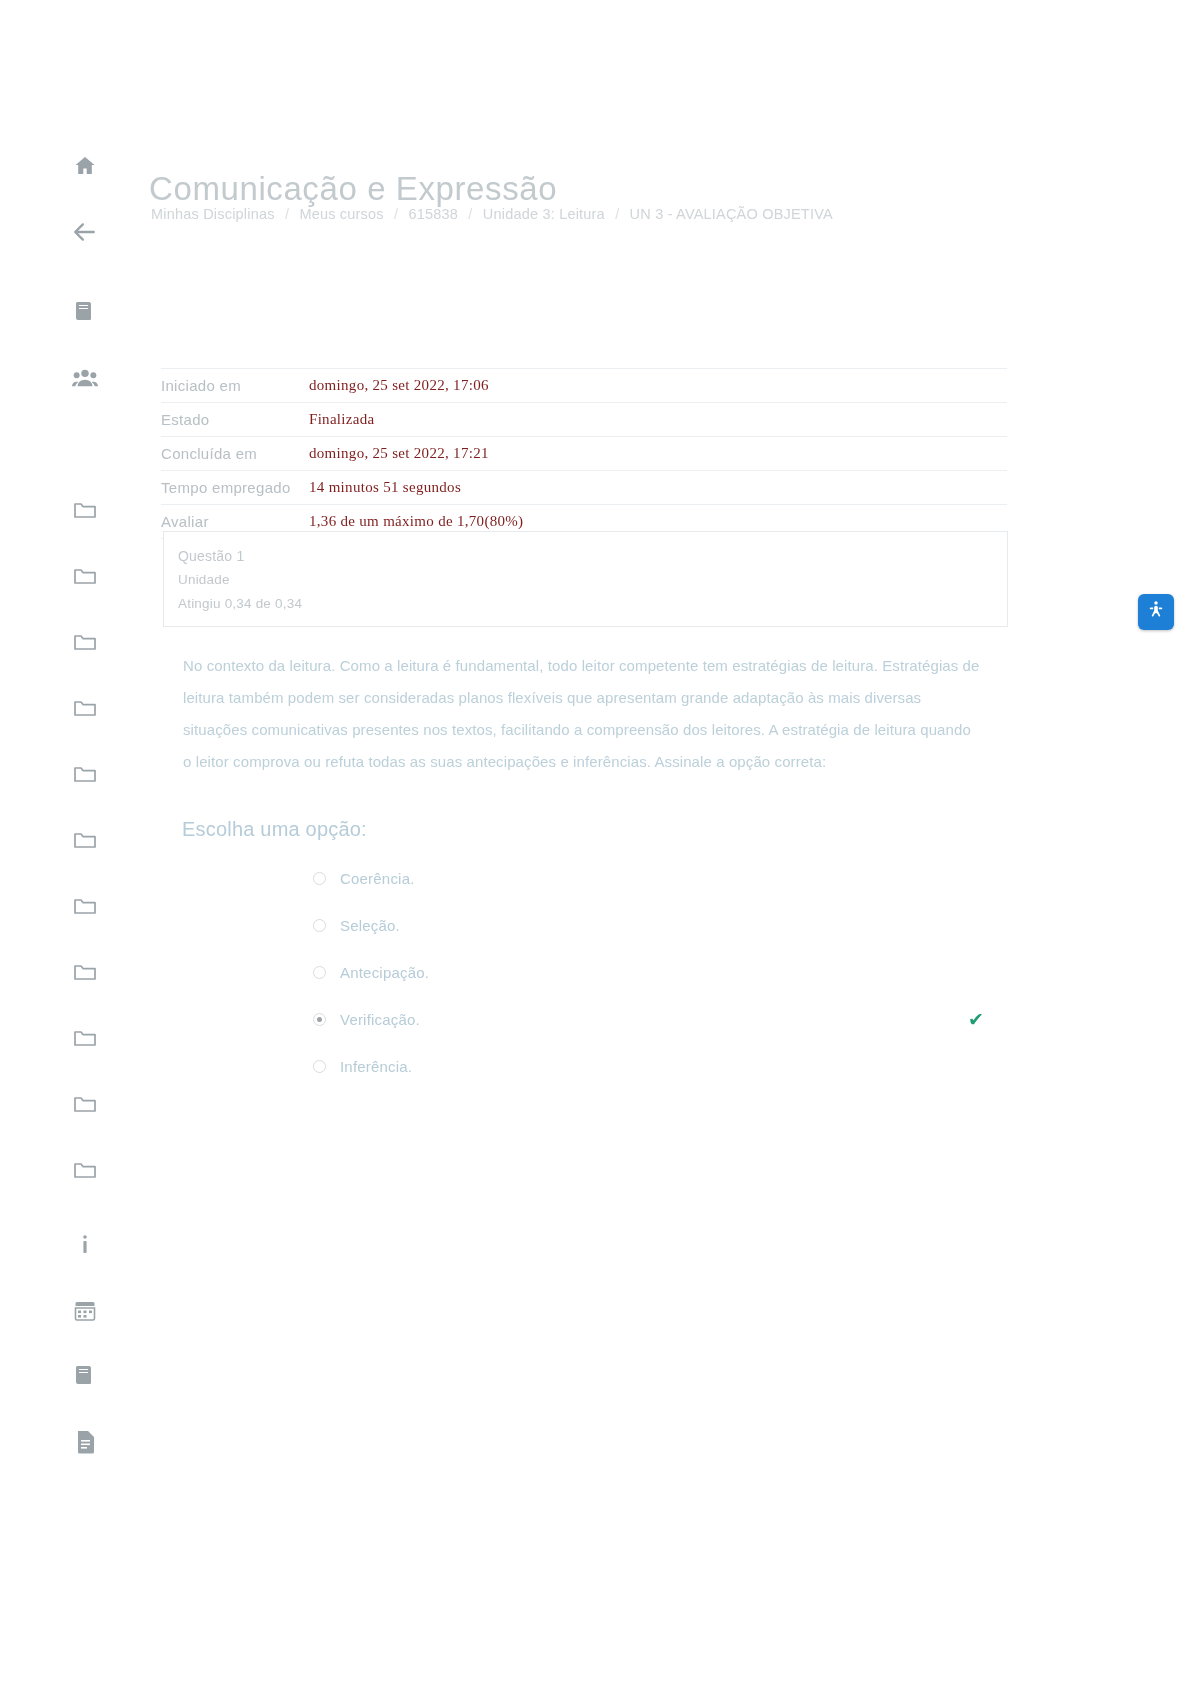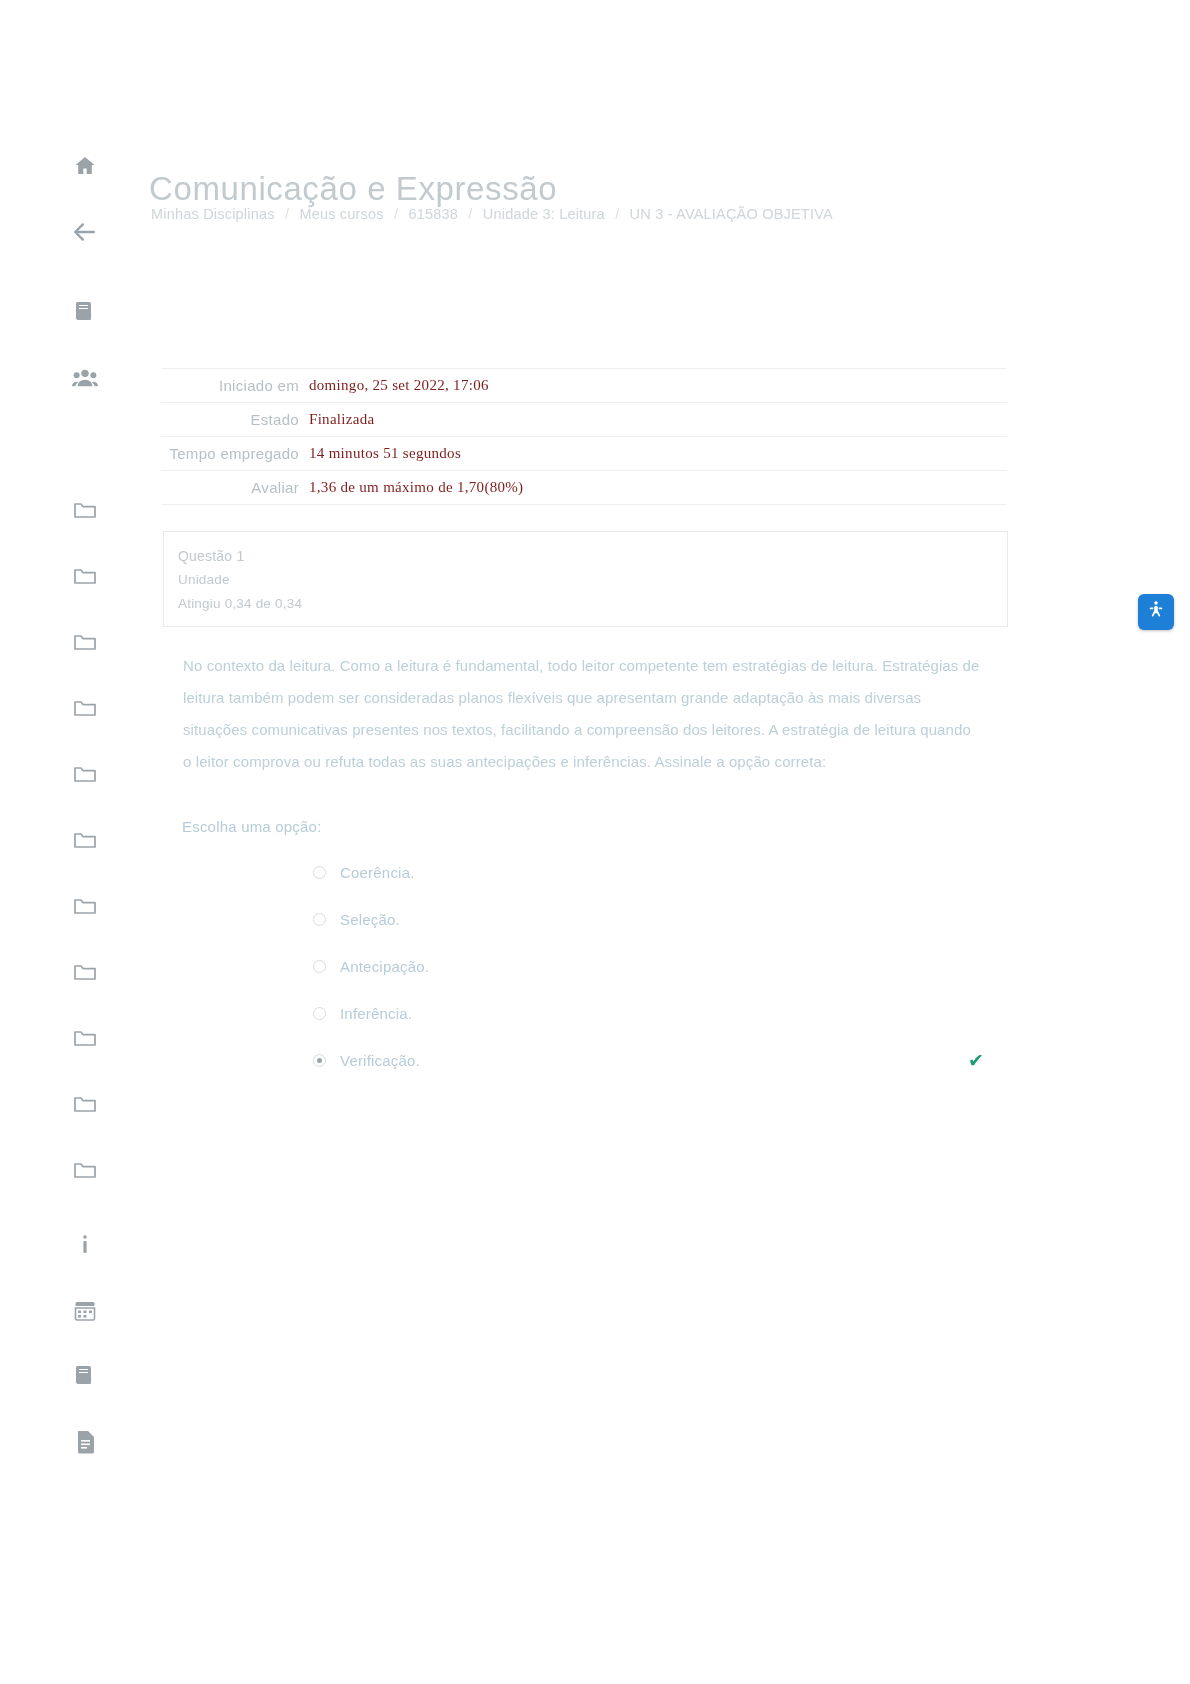--- a/index.html
+++ b/index.html
@@ -68,21 +68,21 @@
     position: absolute;
     left: 41px; top: 368px;
     width: 846px;
     border-collapse: collapse;
     font-size: 15px;
   }
   #info-table tr { border-top: 1px solid #eceff1; }
   #info-table tr:last-child { border-bottom: 1px solid #eceff1; }
   #info-table th {
     width: 148px;
-    text-align: right;
+    text-align: left;
     font-weight: 400;
     color: #b8c0c5;
     padding: 8px 10px 8px 0;
     vertical-align: top;
     letter-spacing: .3px;
     margin-top: 12px;
   }
   #info-table td {
     color: #7f1d1d;
     padding: 8px 0 8px 0;
@@ -120,21 +120,21 @@
     letter-spacing: .1px;
   }
 
   #answer-block {
     position: absolute;
     left: 62px; top: 818px;
     width: 810px;
   }
   #answer-prompt {
     color: #b6ccd8;
-    font-size: 15px;
+    font-size: 20px;
     margin-bottom: 14px;
     letter-spacing: .2px;
   }
   .option-row {
     display: flex;
     align-items: center;
     height: 47px;
     position: relative;
   }
   .radio {
@@ -367,20 +367,24 @@
     <tbody>
       <tr>
         <th>Iniciado em</th>
         <td>domingo, 25 set 2022, 17:06</td>
       </tr>
       <tr>
         <th>Estado</th>
         <td>Finalizada</td>
       </tr>
       <tr>
+        <th>Concluída em</th>
+        <td>domingo, 25 set 2022, 17:21</td>
+      </tr>
+      <tr>
         <th>Tempo empregado</th>
         <td>14 minutos 51 segundos</td>
       </tr>
       <tr>
         <th>Avaliar</th>
         <td>1,36 de um máximo de 1,70(80%)</td>
       </tr>
     </tbody>
   </table>
 
@@ -404,29 +408,29 @@
       <span class="radio"></span>
       <span class="option-label">Seleção.</span>
     </div>
 
     <div class="option-row">
       <span class="radio"></span>
       <span class="option-label">Antecipação.</span>
     </div>
 
     <div class="option-row">
-      <span class="radio"></span>
-      <span class="option-label">Inferência.</span>
-    </div>
-
-    <div class="option-row">
       <span class="radio checked"></span>
       <span class="option-label">Verificação.</span>
       <span class="correct-mark">✔</span>
     </div>
+
+    <div class="option-row">
+      <span class="radio"></span>
+      <span class="option-label">Inferência.</span>
+    </div>
   </div>
 
   <div id="access-btn">
     <span>
       <svg width="20" height="20" viewBox="0 0 24 24" fill="currentColor">
         <circle cx="12" cy="3.6" r="2.1"></circle>
         <path d="M12 7c-1.3 0-2.2.9-2.2 2.1v3.1c0 .6-.2 1.1-.5 1.7L7 18.5a1 1 0 0 0 1.7 1l2.1-3.5h2.4l2.1 3.5a1 1 0 0 0 1.7-1l-2.3-4.6a4 4 0 0 1-.5-1.7V9.1C14.2 7.9 13.3 7 12 7z"></path>
         <path d="M5.5 9.1a1 1 0 0 0 0 2h3.1v-2zm9.9 0v2h3.1a1 1 0 0 0 0-2z"></path>
       </svg>
     </span>

